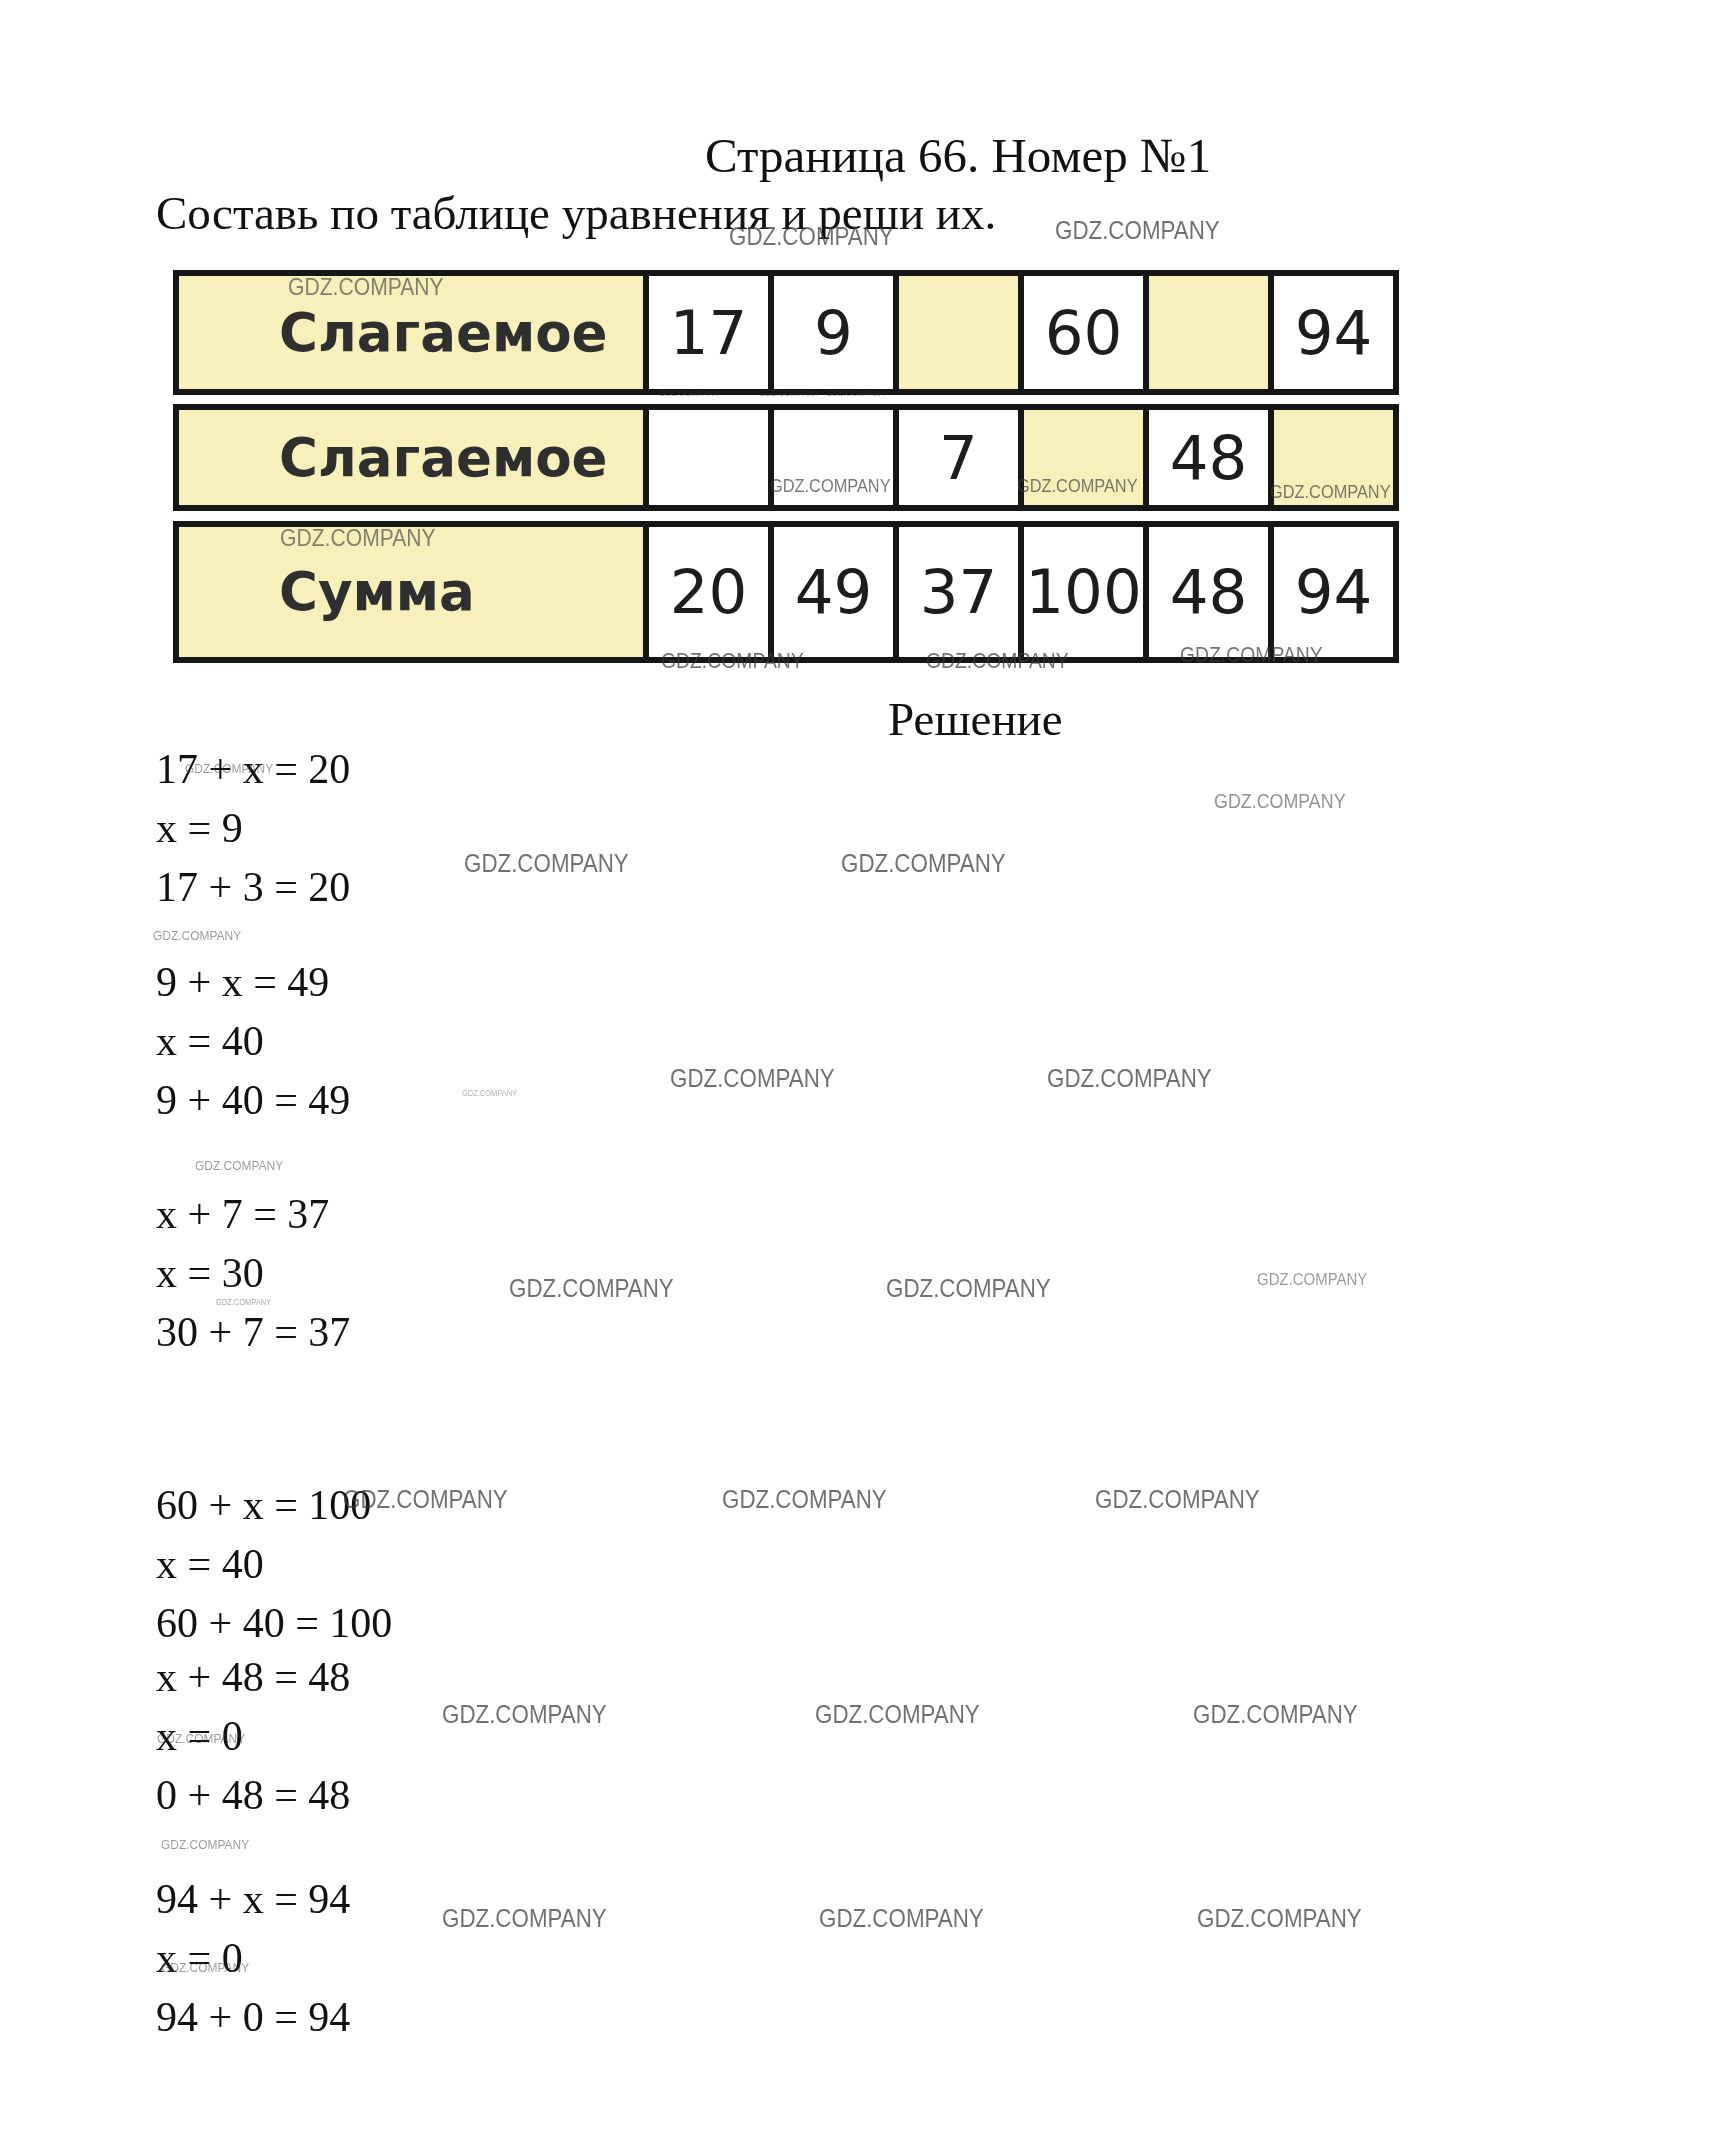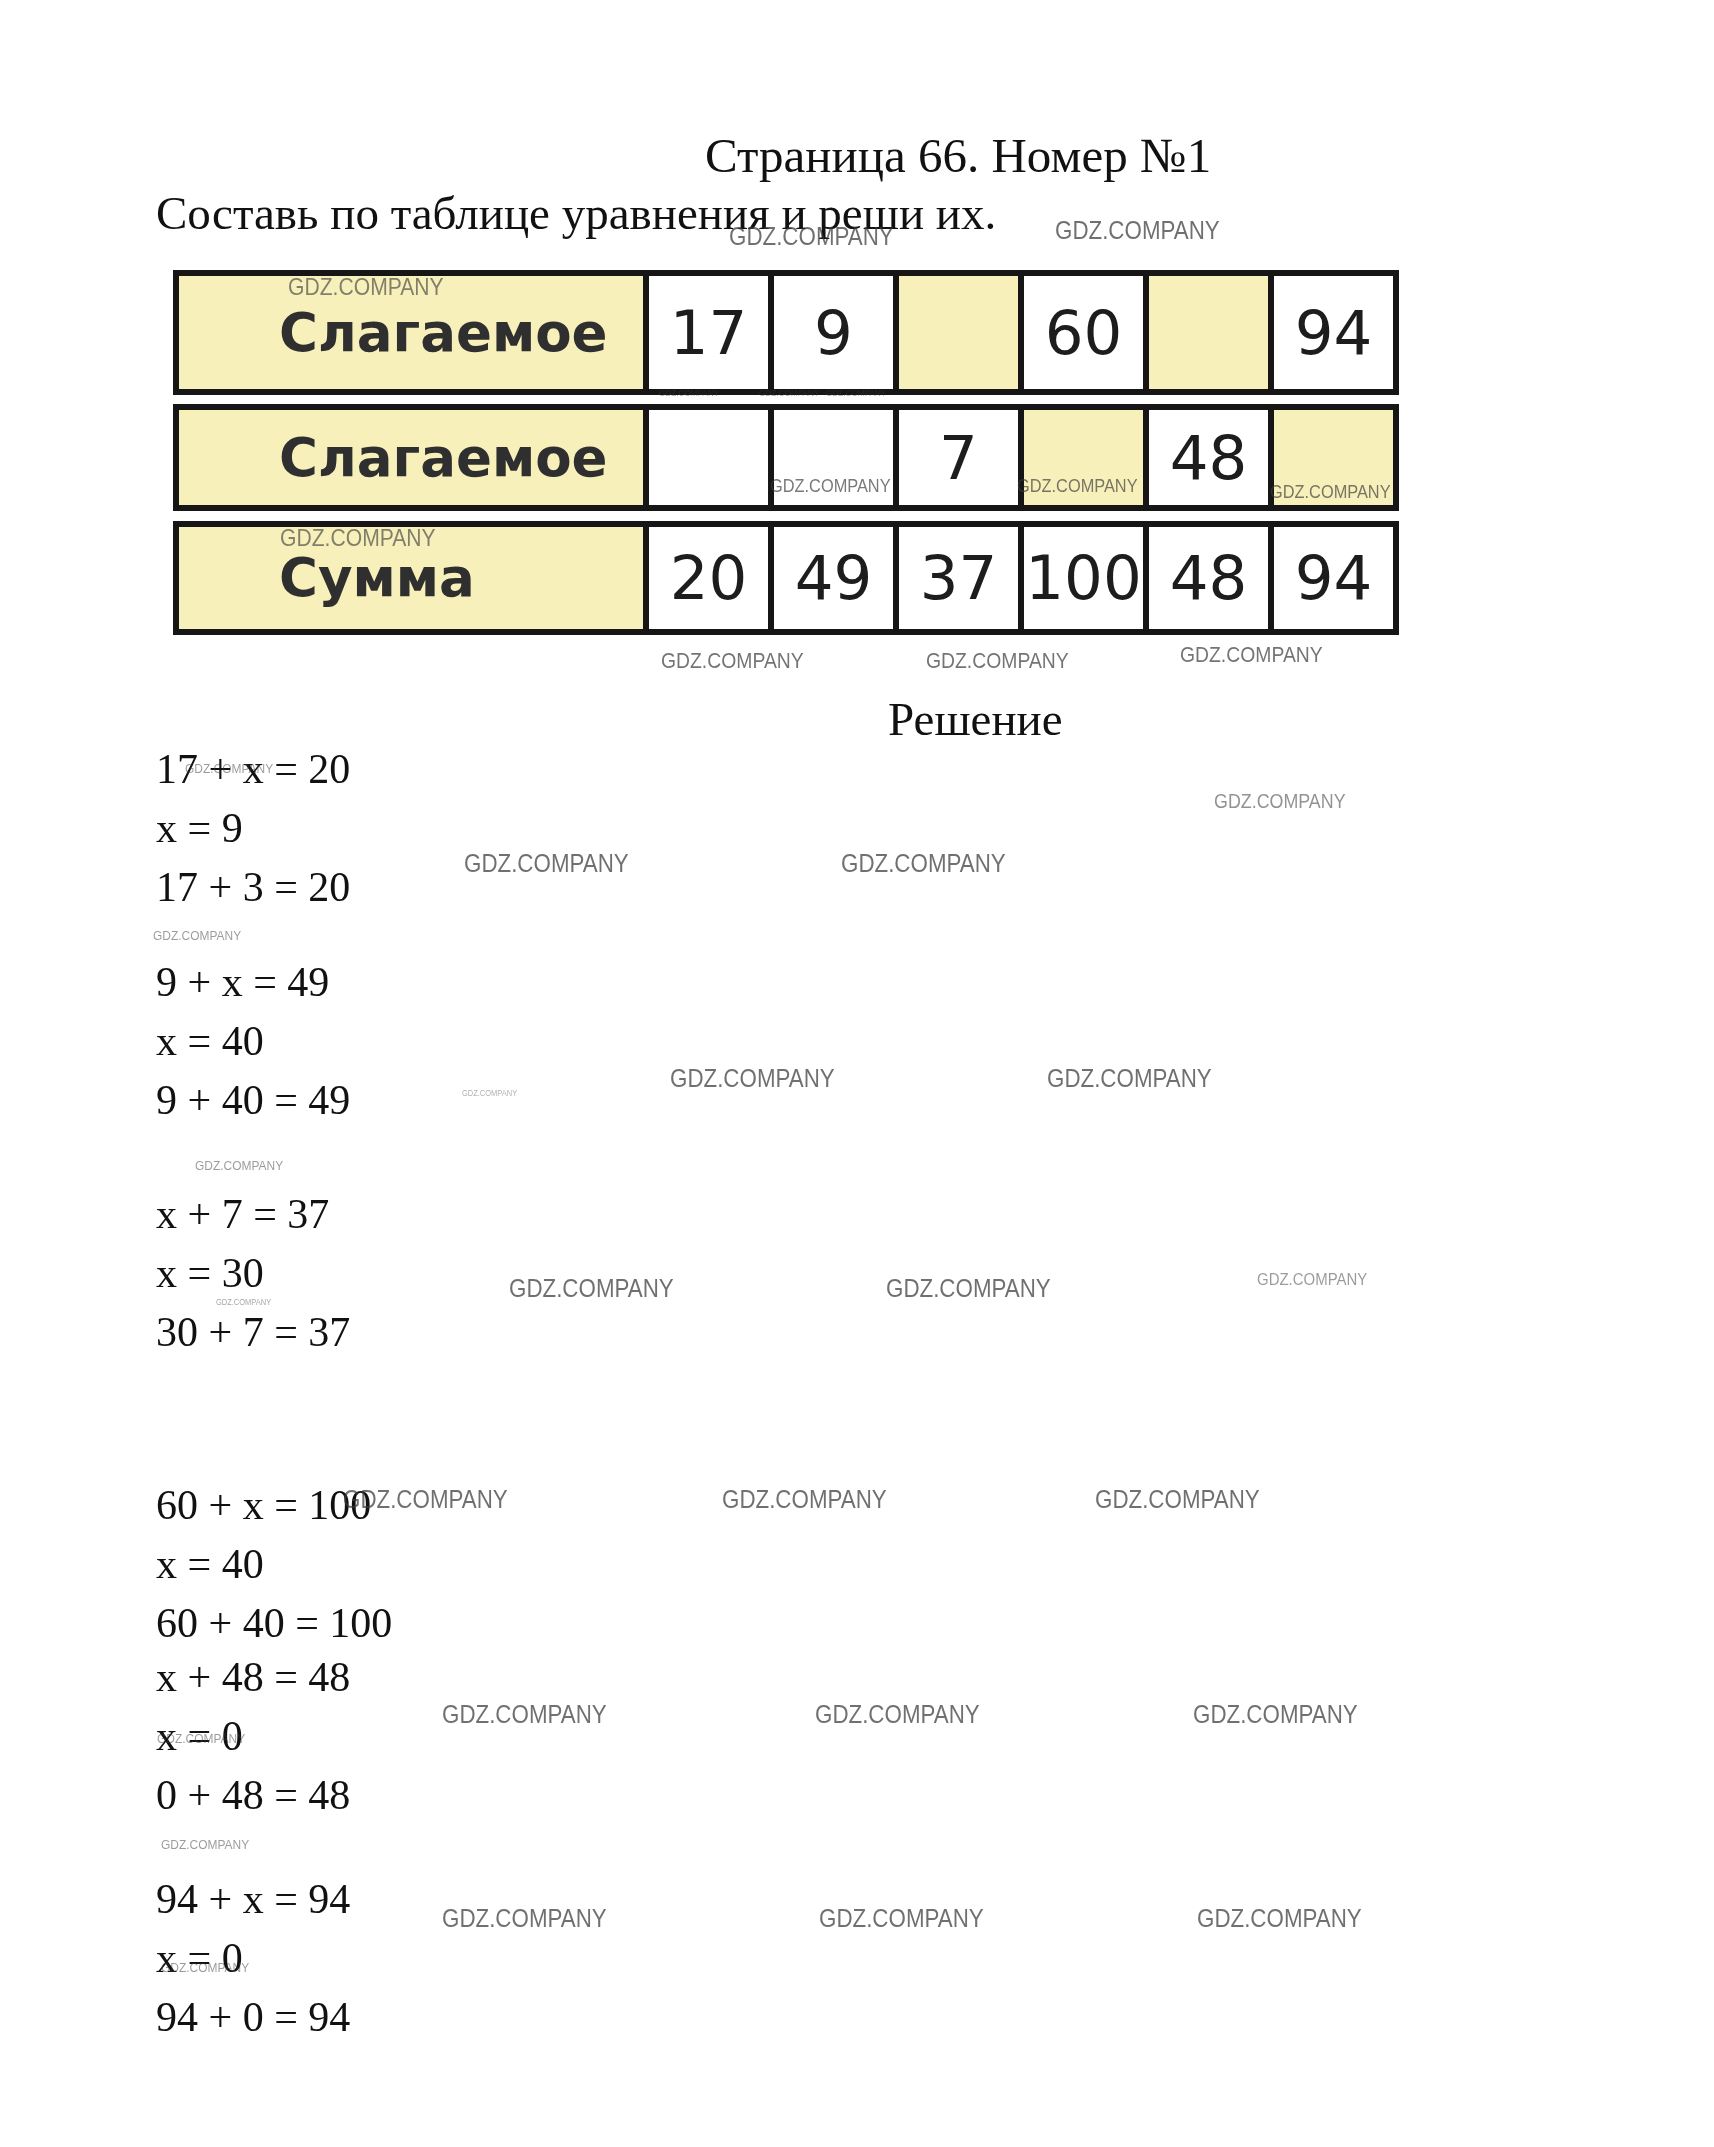--- a/index.html
+++ b/index.html
@@ -37,21 +37,21 @@
   }
   .t-row{
     display:flex;
     border:6.8px solid var(--ink);
     margin-bottom:9.3px;
     background:#ffffff;
     box-sizing:border-box;
   }
   .t-row.r1{height:125px;}
   .t-row.r2{height:107px;}
-  .t-row.r3{height:114px;}
+  .t-row.r3{height:142px;}
   .t-label{
     flex:0 0 464px;
     background:var(--yellow);
     display:flex;
     align-items:center;
     padding-left:100px;
     box-sizing:border-box;
     font-family:"DejaVu Sans", sans-serif;
     font-weight:bold;
     font-size:53px;

